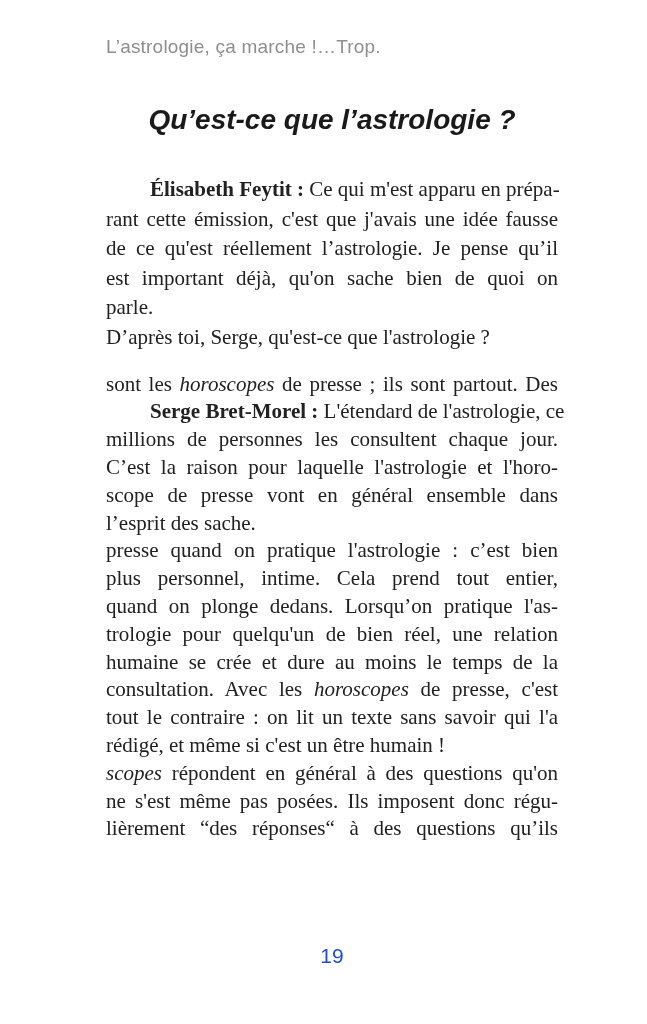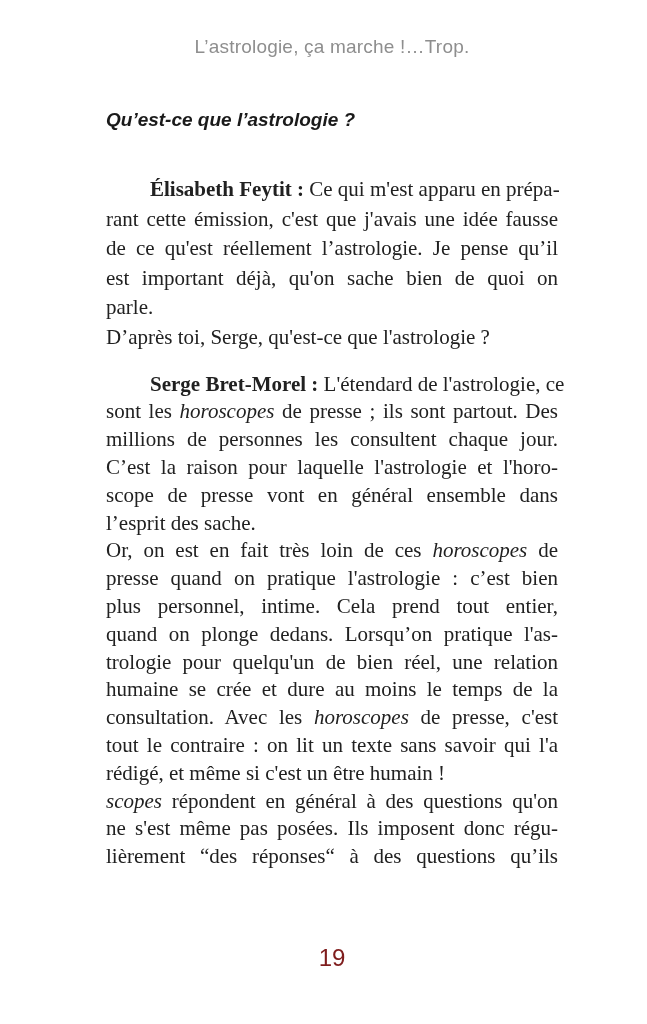--- a/index.html
+++ b/index.html
@@ -9,34 +9,35 @@
     height: 1024px;
     background: #ffffff;
     overflow: hidden;
     font-family: "Liberation Serif", serif;
   }
   .running-header {
     position: absolute;
     left: 106px;
     width: 452px;
     top: 36px;
-    text-align: center;
+    text-align: left;
     font-family: "Liberation Sans", sans-serif;
     font-size: 19px;
     line-height: 22px;
     color: #8e8e8e;
     letter-spacing: 0.2px;
   }
   .chapter-title {
     position: absolute;
     left: 106px;
     width: 452px;
     top: 106px;
+    text-align: center;
     font-family: "Liberation Sans", sans-serif;
-    font-size: 19px;
+    font-size: 28px;
     line-height: 28px;
     font-weight: bold;
     font-style: italic;
     color: #1a1a1a;
   }
   .body-text {
     position: absolute;
     left: 106px;
     top: 175px;
     width: 452px;
@@ -57,49 +58,48 @@
   }
   .run.bold { font-weight: bold; margin-left: 44px; }
   .run.italic { font-style: italic; }
   .page-number {
     position: absolute;
     left: 106px;
     width: 452px;
     top: 944px;
     text-align: center;
     font-family: "Liberation Sans", sans-serif;
-    font-size: 24px;
-    color: #7f1d1d;
+    font-size: 21px;
+    color: #1d4ed8;
   }
 </style>
 </head>
 <body>
 
 <div class="page">
   <div class="running-header">L’astrologie, ça marche !…Trop.</div>
 
   <div class="chapter-title">Qu’est-ce que l’astrologie ?</div>
 
   <div class="body-text">
       <div class="block block-0">
         <div class="line"><span class="run bold">Élisabeth Feytit :</span><span class="run normal"> Ce qui m'est apparu en prépa-</span></div>
         <div class="line"><span class="run normal">rant cette émission, c'est que j'avais une idée fausse</span></div>
         <div class="line"><span class="run normal">de ce qu'est réellement l’astrologie. Je pense qu’il</span></div>
         <div class="line"><span class="run normal">est important déjà, qu'on sache bien de quoi on</span></div>
         <div class="line last"><span class="run normal">parle.</span></div>
         <div class="line last"><span class="run normal">D’après toi, Serge, qu'est-ce que l'astrologie ?</span></div>
       </div>
       <div class="block block-1">
+        <div class="line"><span class="run normal">sont les </span><span class="run italic">horoscopes</span><span class="run normal"> de presse ; ils sont partout. Des</span></div>
         <div class="line"><span class="run bold">Serge Bret-Morel :</span><span class="run normal"> L'étendard de l'astrologie, ce</span></div>
-        <div class="line"><span class="run normal">sont les </span><span class="run italic">horoscopes</span><span class="run normal"> de presse ; ils sont partout. Des</span></div>
         <div class="line"><span class="run normal">millions de personnes les consultent chaque jour.</span></div>
         <div class="line"><span class="run normal">C’est la raison pour laquelle l'astrologie et l'horo-</span></div>
         <div class="line"><span class="run normal">scope de presse vont en général ensemble dans</span></div>
         <div class="line last"><span class="run normal">l’esprit des sache.</span></div>
-        <div class="line"><span class="run normal">Or, on est en fait très loin de ces </span><span class="run italic">horoscopes</span><span class="run normal"> de</span></div>
         <div class="line"><span class="run normal">presse quand on pratique l'astrologie : c’est bien</span></div>
         <div class="line"><span class="run normal">plus personnel, intime. Cela prend tout entier,</span></div>
         <div class="line"><span class="run normal">quand on plonge dedans. Lorsqu’on pratique l'as-</span></div>
         <div class="line"><span class="run normal">trologie pour quelqu'un de bien réel, une relation</span></div>
         <div class="line"><span class="run normal">humaine se crée et dure au moins le temps de la</span></div>
         <div class="line"><span class="run normal">consultation. Avec les </span><span class="run italic">horoscopes</span><span class="run normal"> de presse, c'est</span></div>
         <div class="line"><span class="run normal">tout le contraire : on lit un texte sans savoir qui l'a</span></div>
         <div class="line last"><span class="run normal">rédigé, et même si c'est un être humain !</span></div>
         <div class="line"><span class="run italic">scopes</span><span class="run normal"> répondent en général à des questions qu'on</span></div>
         <div class="line"><span class="run normal">ne s'est même pas posées. Ils imposent donc régu-</span></div>

